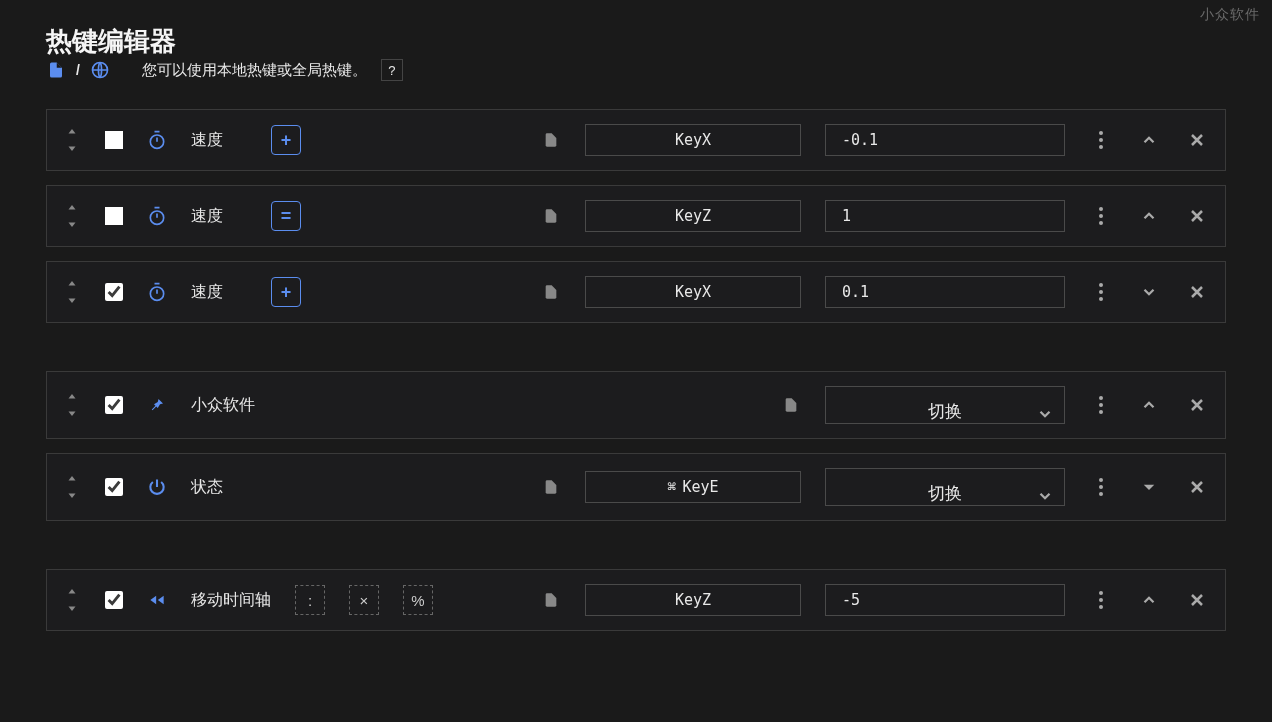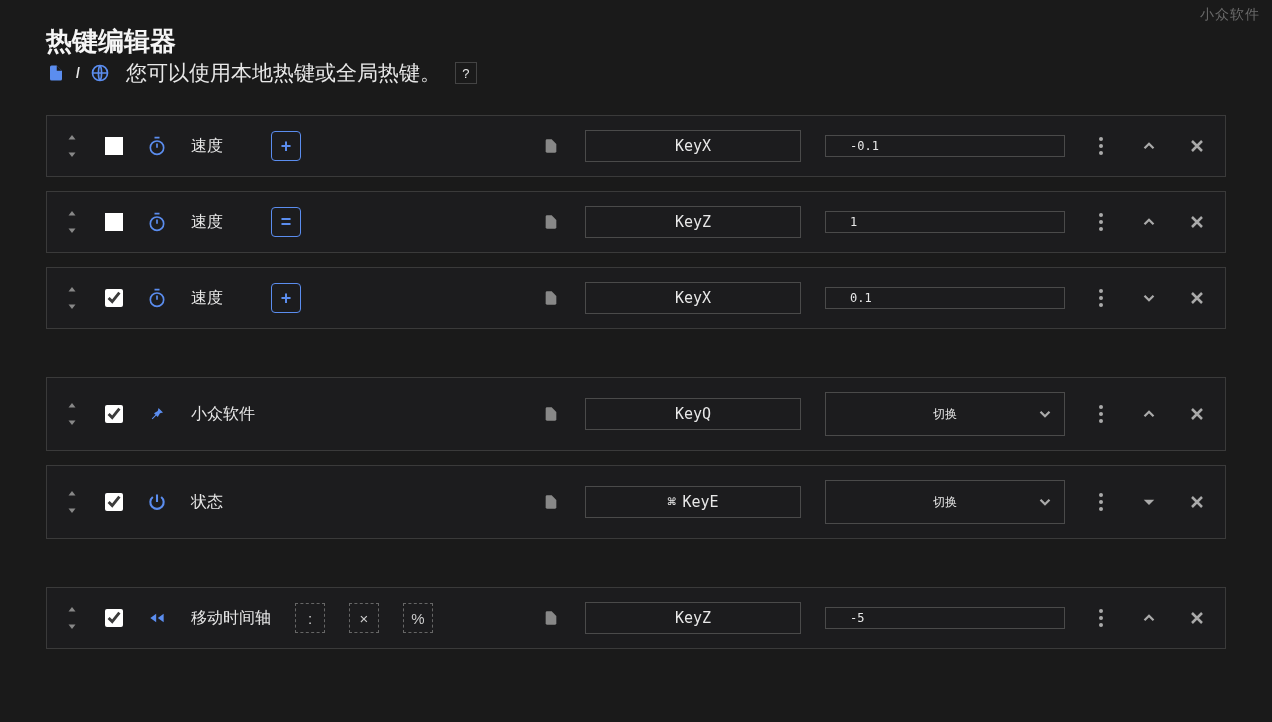--- a/index.html
+++ b/index.html
@@ -2,40 +2,40 @@
 <html><head>
 <meta charset="utf-8">
 <style>
 *{box-sizing:border-box;margin:0;padding:0}
 body{background:#1a1a1a;color:#e8e8e8;font-family:-apple-system,BlinkMacSystemFont,"Segoe UI",sans-serif;font-size:14px;width:1272px;height:722px;overflow:hidden;position:relative}
 .watermark{position:absolute;top:6px;right:12px;color:#6a6a6a;font-size:14px;letter-spacing:1px}
 .panel{padding:24px 46px}
 .title{font-size:26px;font-weight:700;color:#f5f5f5;}
 .info-row{display:flex;align-items:center;gap:10px;margin-bottom:28px;color:#e8e8e8}
 .info-row .sep{color:#e8e8e8;font-weight:700}
-.info-text{margin-left:6px;font-size:21px}
+.info-text{margin-left:22px;font-size:15px}
 .help-btn{width:22px;height:22px;border:1px solid #444;background:transparent;color:#e8e8e8;font-size:13px;display:flex;align-items:center;justify-content:center;margin-left:4px;cursor:pointer}
 .rows{display:flex;flex-direction:column;gap:14px}
 .gap{height:20px}
 .row{display:flex;align-items:center;border:1px solid #3a3a3a;background:#1c1c1e;padding:14px 16px;gap:24px}
 .drag{display:flex;flex-direction:column;gap:0;color:#888;width:18px;align-items:center}
 .drag svg{width:14px;height:14px}
 .chk{width:18px;height:18px;cursor:pointer;accent-color:#fff}
 .chk-unchecked{width:18px;height:18px;background:#fff;border:2px solid #fff;cursor:pointer}
 .ico{width:20px;height:20px;display:flex;align-items:center;justify-content:center}
 .ico.blue{color:#5b8def}
 .label{font-size:16px;min-width:56px}
 .label-wide{font-size:16px}
 .opbtn{width:30px;height:30px;border:1px solid #5b8def;border-radius:4px;background:transparent;color:#5b8def;display:flex;align-items:center;justify-content:center;font-size:18px;font-weight:700;cursor:pointer}
 .tagbtn{width:30px;height:30px;border:1px dashed #666;background:transparent;color:#ccc;display:flex;align-items:center;justify-content:center;font-size:15px;cursor:pointer}
 .spacer{flex:1}
 .file-ico{color:#888;margin-right:2px}
 .keyfield{width:216px;height:32px;border:1px solid #4a4a4a;background:transparent;color:#e8e8e8;text-align:center;font-size:15px;font-family:ui-monospace,Menlo,monospace;display:flex;align-items:center;justify-content:center;gap:6px}
-.valfield{width:240px;height:22px;border:1px solid #4a4a4a;background:transparent;color:#e8e8e8;padding:0 24px;font-size:12px;font-family:ui-monospace,Menlo,monospace}
-.selfield{width:240px;height:44px;border:1px solid #4a4a4a;background:transparent;color:#e8e8e8;font-size:12px;display:flex;align-items:center;justify-content:center;position:relative;cursor:pointer}
+.valfield{width:240px;height:32px;border:1px solid #4a4a4a;background:transparent;color:#e8e8e8;padding:0 16px;font-size:15px;font-family:ui-monospace,Menlo,monospace}
+.selfield{width:240px;height:38px;border:1px solid #4a4a4a;background:transparent;color:#e8e8e8;font-size:17px;display:flex;align-items:flex-end;justify-content:center;position:relative;cursor:pointer}
 .selfield .chev{position:absolute;right:10px;color:#aaa}
 .actbtn{width:24px;height:24px;color:#aaa;background:transparent;border:none;display:flex;align-items:center;justify-content:center;cursor:pointer}
 .dots{display:flex;flex-direction:column;gap:3px;align-items:center;justify-content:center}
 .dots span{width:4px;height:4px;border-radius:50%;background:#aaa}
 svg{display:block}
 </style>
 </head>
 <body>
 
 <div class="watermark">小众软件</div>
@@ -210,21 +210,20 @@
             <path d="M14 4l6 6-4 1-3 5-2-2-5 5-1-1 5-5-2-2 5-3 1-4z"></path>
           </svg>
         </span>
     <span class="label-wide">小众软件</span>
     <div class="spacer"></div>
     <span class="file-ico">
           <svg viewBox="0 0 24 24" width="16" height="16" fill="#888">
             <path d="M13 2H6a2 2 0 0 0-2 2v16a2 2 0 0 0 2 2h12a2 2 0 0 0 2-2V9l-7-7z"></path>
           </svg>
         </span>
-    <div class="keyfield">KeyQ</div>
     <div class="selfield">
           <span>切换</span>
           <span class="chev">
             <svg viewBox="0 0 24 24" width="18" height="18" fill="none" stroke="currentColor" stroke-width="3">
               <path d="M6 9l6 6 6-6"></path>
             </svg>
           </span>
         </div>
     <button class="actbtn">
           <div class="dots">

